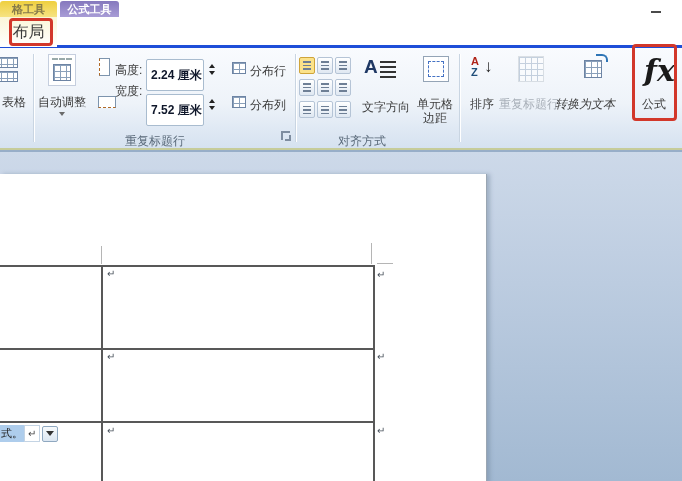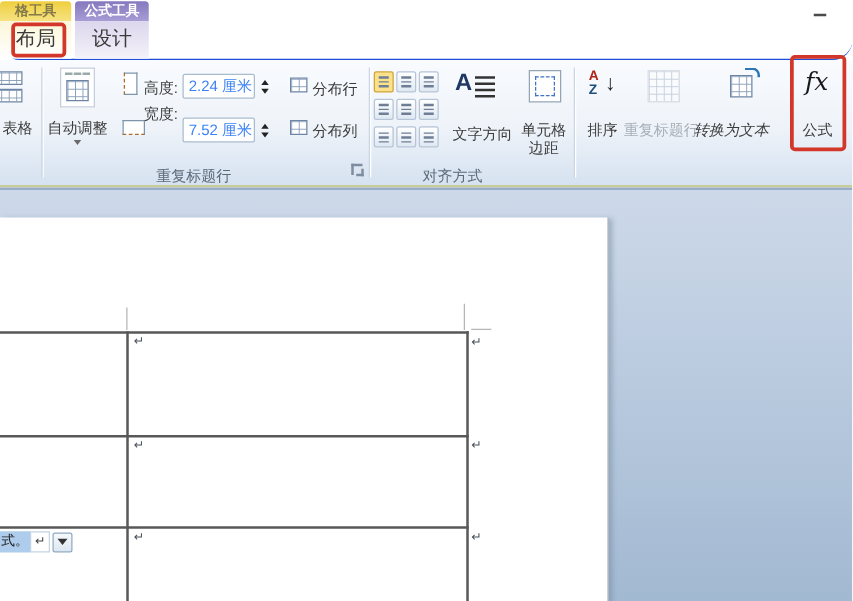--- a/index.html
+++ b/index.html
@@ -1,20 +1,20 @@
 <!DOCTYPE html>
 <html><head>
 <meta charset="utf-8">
 <style>
   * { margin:0; padding:0; box-sizing:border-box; }
   body { font-family:"Liberation Sans", sans-serif; }
   .screen { position:relative; width:682px; height:481px; overflow:hidden; background:#fff; }
 
   
-  .tabs-row { position:absolute; left:0; top:0; width:682px; height:48px; background:#fff; border-bottom:1px solid #1d4ed8;border-radius:16px; }
+  .tabs-row { position:absolute; left:0; top:0; width:682px; height:48px; background:#fff; border-bottom:3px solid #1d4ed8; }
   .ctx-group { position:absolute; top:1px; height:46px; }
   .ctx-header { height:16px; font-size:11px; font-weight:bold; text-align:center; line-height:16px; border-radius:3px 3px 0 0; overflow:hidden; white-space:nowrap; }
   .ctx-tabarea { height:30px; text-align:center; font-size:16px; color:#3a3a3a; line-height:30px; }
   .tt { left:0; width:57px; }
   .tt .ctx-header { background:linear-gradient(180deg,#efcf3e,#f6e382); color:#857a4a; }
   .tt .ctx-tabarea { background:linear-gradient(180deg,#fbf6d8,#ffffff); }
   .ft { left:60px; width:59px; }
   .ft .ctx-header { background:linear-gradient(180deg,#8578bd,#a89cd6); color:#fff;font-family:Liberation Serif, serif; }
   .ft .ctx-tabarea { background:linear-gradient(180deg,#dcd6ec,#f4f2fa); }
   .red-box { position:absolute; border:3px solid #d2372a; border-radius:4px; background:transparent; z-index:30; }
@@ -29,31 +29,31 @@
   .rlabel { position:absolute; font-size:12px; color:#3c3c3c; white-space:nowrap; }
   .glabel { position:absolute; top:85px; font-size:12px; color:#5a6a7a; text-align:center; }
   .vsep { position:absolute; top:6px; height:88px; width:1px; background:#c9d5e2; box-shadow:1px 0 0 #ffffff; }
 
   .mini-grid { position:absolute; background:#fff; border:1px solid #6d84a4;
     background-image:linear-gradient(#8aa0ba 1px,transparent 1px),linear-gradient(90deg,#8aa0ba 1px,transparent 1px);
     background-size:6px 6px; }
   .spin { position:absolute; width:12px; height:20px; display:flex; flex-direction:column; align-items:center; justify-content:center; gap:3px; }
   .tri-up { width:0; height:0; border-left:3px solid transparent; border-right:3px solid transparent; border-bottom:4px solid #222; }
   .tri-dn { width:0; height:0; border-left:3px solid transparent; border-right:3px solid transparent; border-top:4px solid #222; }
-  .size-input { position:absolute; width:58px; height:20px; background:#fff; border:1px solid #a9bccf; border-radius:2px; font-size:12px; padding-left:4px; color:#3b82f6; font-family:"Liberation Sans",sans-serif; }
+  .size-input { position:absolute; width:58px; height:32px; background:#fff; border:1px solid #a9bccf; border-radius:2px; font-size:12px; padding-left:4px; color:#0f172a; font-family:"Liberation Sans",sans-serif;font-weight:bold; }
 
   .align-btn { position:absolute; width:16px; height:17px; border:1px solid #b5c4d6; border-radius:2px;
     background:linear-gradient(180deg,#ffffff,#dfe8f2); display:flex; padding:3px; }
   .align-btn.sel { background:#fbe28a; border-color:#cfa43a; }
   .abars { display:flex; flex-direction:column; gap:2px; }
   .abars i { display:block; width:8px; height:1.5px; background:#6e7f95; }
   .jl { justify-content:flex-start; } .jc { justify-content:center; } .jr { justify-content:flex-end; }
   .at { align-items:flex-start; } .am { align-items:center; } .ab { align-items:flex-end; }
 
-  .fx-glyph { position:absolute; font-family:"DejaVu Serif",serif; font-style:italic; font-weight:normal; font-size:20px; color:#1a1a1a; }
+  .fx-glyph { position:absolute; font-family:"DejaVu Serif",serif; font-style:italic; font-weight:bold; font-size:30px; color:#1a1a1a; }
   .sort-icon { position:absolute; }
   .sort-icon .a { color:#b02418; font-weight:bold; font-size:11px; display:block; line-height:11px; }
   .sort-icon .z { color:#1f4e79; font-weight:bold; font-size:11px; display:block; line-height:11px; }
   .sort-arrow { position:absolute; font-size:17px; color:#222; }
   .td-letter { position:absolute; font-size:19px; font-weight:bold; color:#1f3864; }
   .td-lines { position:absolute; display:flex; flex-direction:column; gap:3px; }
   .td-lines i { display:block; width:16px; height:2px; background:#333; }
   .launcher { position:absolute; width:9px; height:9px; border-left:2px solid #7e8da0; border-top:2px solid #7e8da0; }
   .launcher::after { content:""; position:absolute; right:-1px; bottom:-1px; width:4px; height:4px; border-right:2px solid #7e8da0; border-bottom:2px solid #7e8da0; }
   .dd-arrow { width:0; height:0; border-left:3.5px solid transparent; border-right:3.5px solid transparent; border-top:4px solid #6a6a6a; position:absolute; }
@@ -81,21 +81,20 @@
 
 <div class="screen">
 
   <div class="tabs-row">
     <div class="ctx-group tt">
       <div class="ctx-header">格工具</div>
       <div class="ctx-tabarea">布局</div>
     </div>
     <div class="ctx-group ft">
       <div class="ctx-header">公式工具</div>
-      <div class="ctx-tabarea">设计</div>
     </div>
     <div class="min-dash"></div>
     <div class="red-box rb-tab"></div>
   </div>
 
   <div class="ribbon">
 
     <div class="mini-grid" style="left:-6px;top:9px;width:24px;height:11px;"></div>
     <div class="mini-grid" style="left:-6px;top:23px;width:24px;height:11px;"></div>
     <div class="rlabel" style="left:-4px;top:46px;width:36px;text-align:center;">表格</div>

